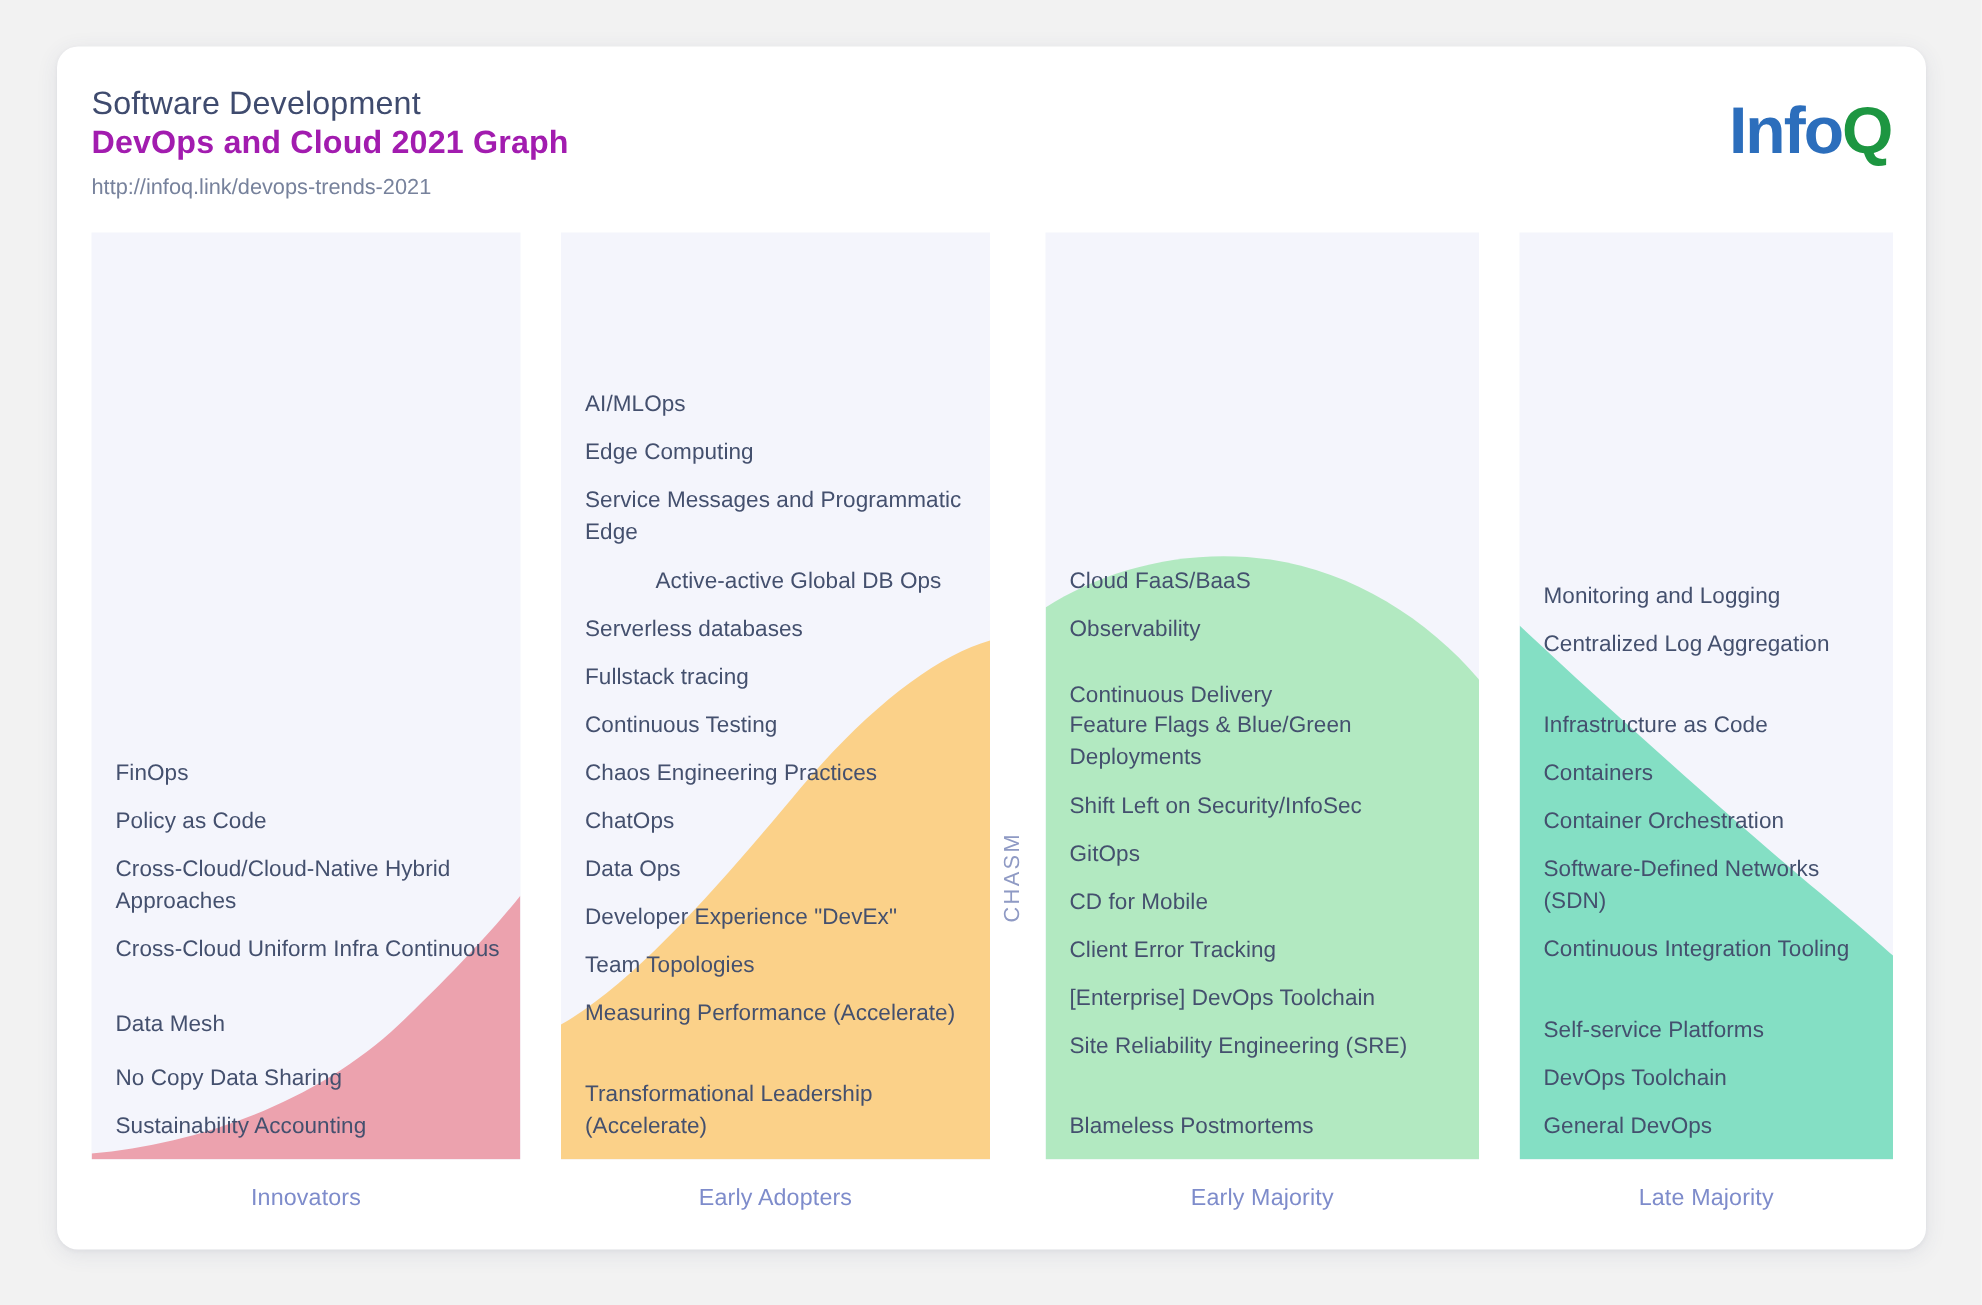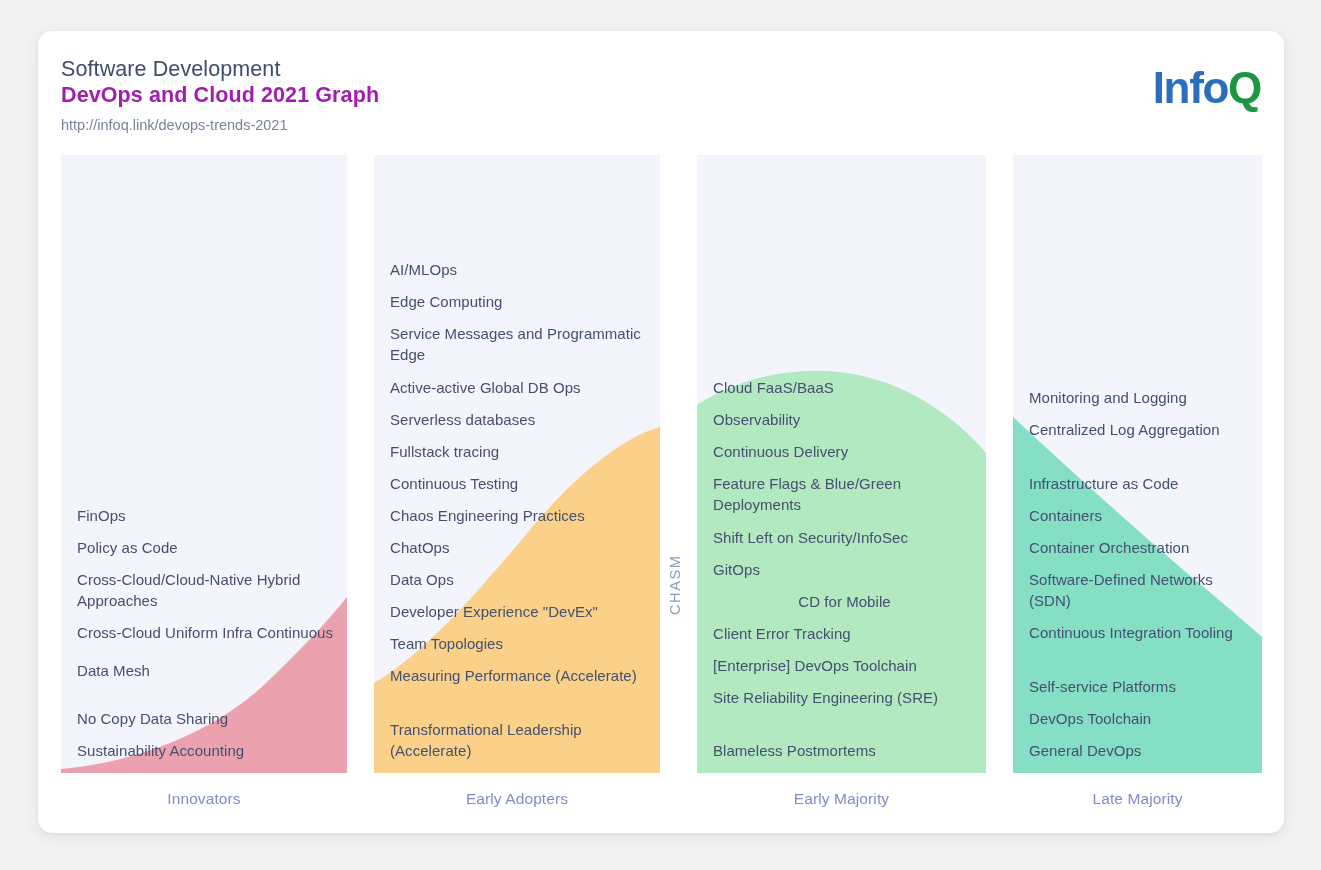--- a/index.html
+++ b/index.html
@@ -160,35 +160,35 @@
 
     <div class="col" id="col0" style="left:61px; width:286px;">
       <svg class="curve" viewBox="0 0 286 618" preserveAspectRatio="none">
         <path d="M0,614 C70,608 150,580 205,528 C245,490 270,462 286,442 L286,618 L0,618 Z" fill="#eca2ae"></path>
       </svg>
       <div class="items">
         <div class="item" style="top:350px;">FinOps</div>
         <div class="item" style="top:382px;">Policy as Code</div>
         <div class="item" style="top:414px;">Cross-Cloud/Cloud-Native Hybrid Approaches</div>
         <div class="item" style="top:467px;">Cross-Cloud Uniform Infra Continuous</div>
-        <div class="item" style="top:505px;">Data Mesh</div>
+        <div class="item" style="top:517px;">Data Mesh</div>
         <div class="item" style="top:553px;">No Copy Data Sharing</div>
         <div class="item" style="top:585px;">Sustainability Accounting</div>
       </div>
     </div>
 
     <div class="col" id="col1" style="left:374px; width:286px;">
       <svg class="curve" viewBox="0 0 286 618" preserveAspectRatio="none">
         <path d="M0,618 L0,528 C50,500 110,430 160,370 C205,317 250,282 286,272 L286,618 Z" fill="#fbd189"></path>
       </svg>
       <div class="items">
         <div class="item" style="top:104px;">AI/MLOps</div>
         <div class="item" style="top:136px;">Edge Computing</div>
         <div class="item" style="top:168px;">Service Messages and Programmatic Edge</div>
-        <div class="item" style="top:222px;">Active-active Global DB Ops</div>
+        <div class="item" style="top:222px;margin-left:47px;">Active-active Global DB Ops</div>
         <div class="item" style="top:254px;">Serverless databases</div>
         <div class="item" style="top:286px;">Fullstack tracing</div>
         <div class="item" style="top:318px;">Continuous Testing</div>
         <div class="item" style="top:350px;">Chaos Engineering Practices</div>
         <div class="item" style="top:382px;">ChatOps</div>
         <div class="item" style="top:414px;">Data Ops</div>
         <div class="item" style="top:446px;">Developer Experience "DevEx"</div>
         <div class="item" style="top:478px;">Team Topologies</div>
         <div class="item" style="top:510px;">Measuring Performance (Accelerate)</div>
         <div class="item" style="top:564px;">Transformational Leadership (Accelerate)</div>
@@ -197,25 +197,25 @@
 
     <div class="chasm">CHASM</div>
 
     <div class="col" id="col2" style="left:697px; width:289px;">
       <svg class="curve" viewBox="0 0 289 618" preserveAspectRatio="none">
         <path d="M0,618 L0,250 C40,224 95,210 150,218 C205,226 255,258 289,298 L289,618 Z" fill="#b2e9c1"></path>
       </svg>
       <div class="items">
         <div class="item" style="top:222px;">Cloud FaaS/BaaS</div>
         <div class="item" style="top:254px;">Observability</div>
-        <div class="item" style="top:286px;">Continuous Delivery</div>
+        <div class="item" style="top:298px;">Continuous Delivery</div>
         <div class="item" style="top:318px;">Feature Flags &amp; Blue/Green Deployments</div>
         <div class="item" style="top:372px;">Shift Left on Security/InfoSec</div>
         <div class="item" style="top:404px;">GitOps</div>
-        <div class="item" style="top:436px;text-align:center;">CD for Mobile</div>
+        <div class="item" style="top:436px;">CD for Mobile</div>
         <div class="item" style="top:500px;">[Enterprise] DevOps Toolchain</div>
         <div class="item" style="top:468px;">Client Error Tracking</div>
         <div class="item" style="top:532px;">Site Reliability Engineering (SRE)</div>
         <div class="item" style="top:585px;">Blameless Postmortems</div>
       </div>
     </div>
 
     <div class="col" id="col3" style="left:1013px; width:249px;">
       <svg class="curve" viewBox="0 0 249 618" preserveAspectRatio="none">
         <path d="M0,618 L0,262 C60,318 140,390 200,440 C225,461 240,474 249,482 L249,618 Z" fill="#84dfc4"></path>

